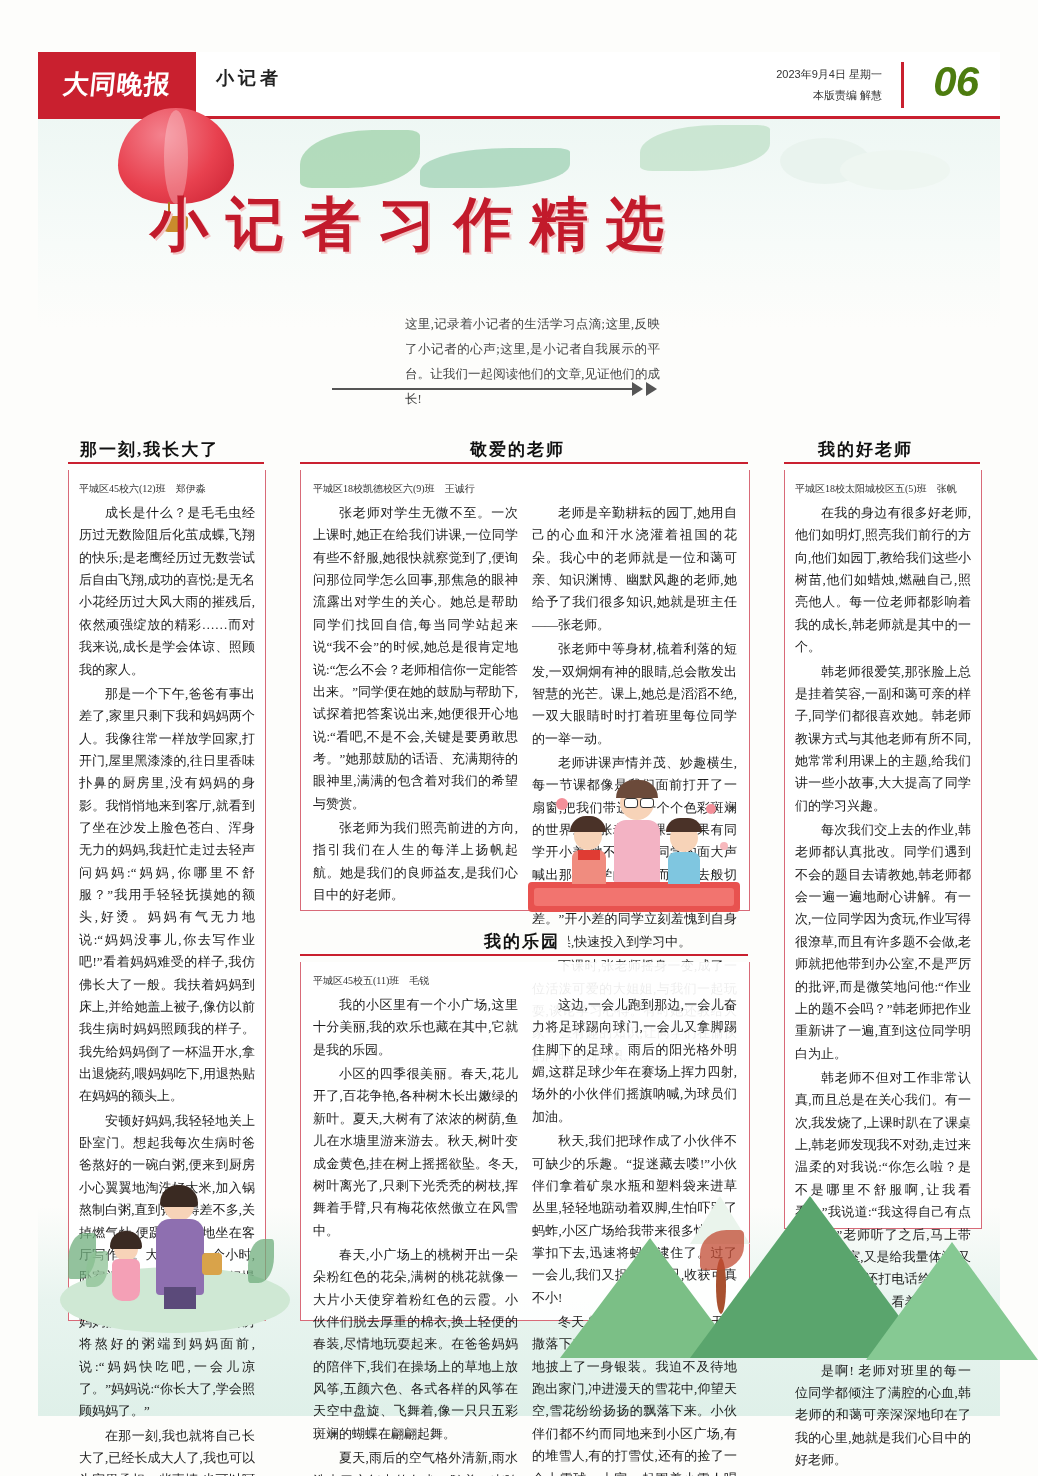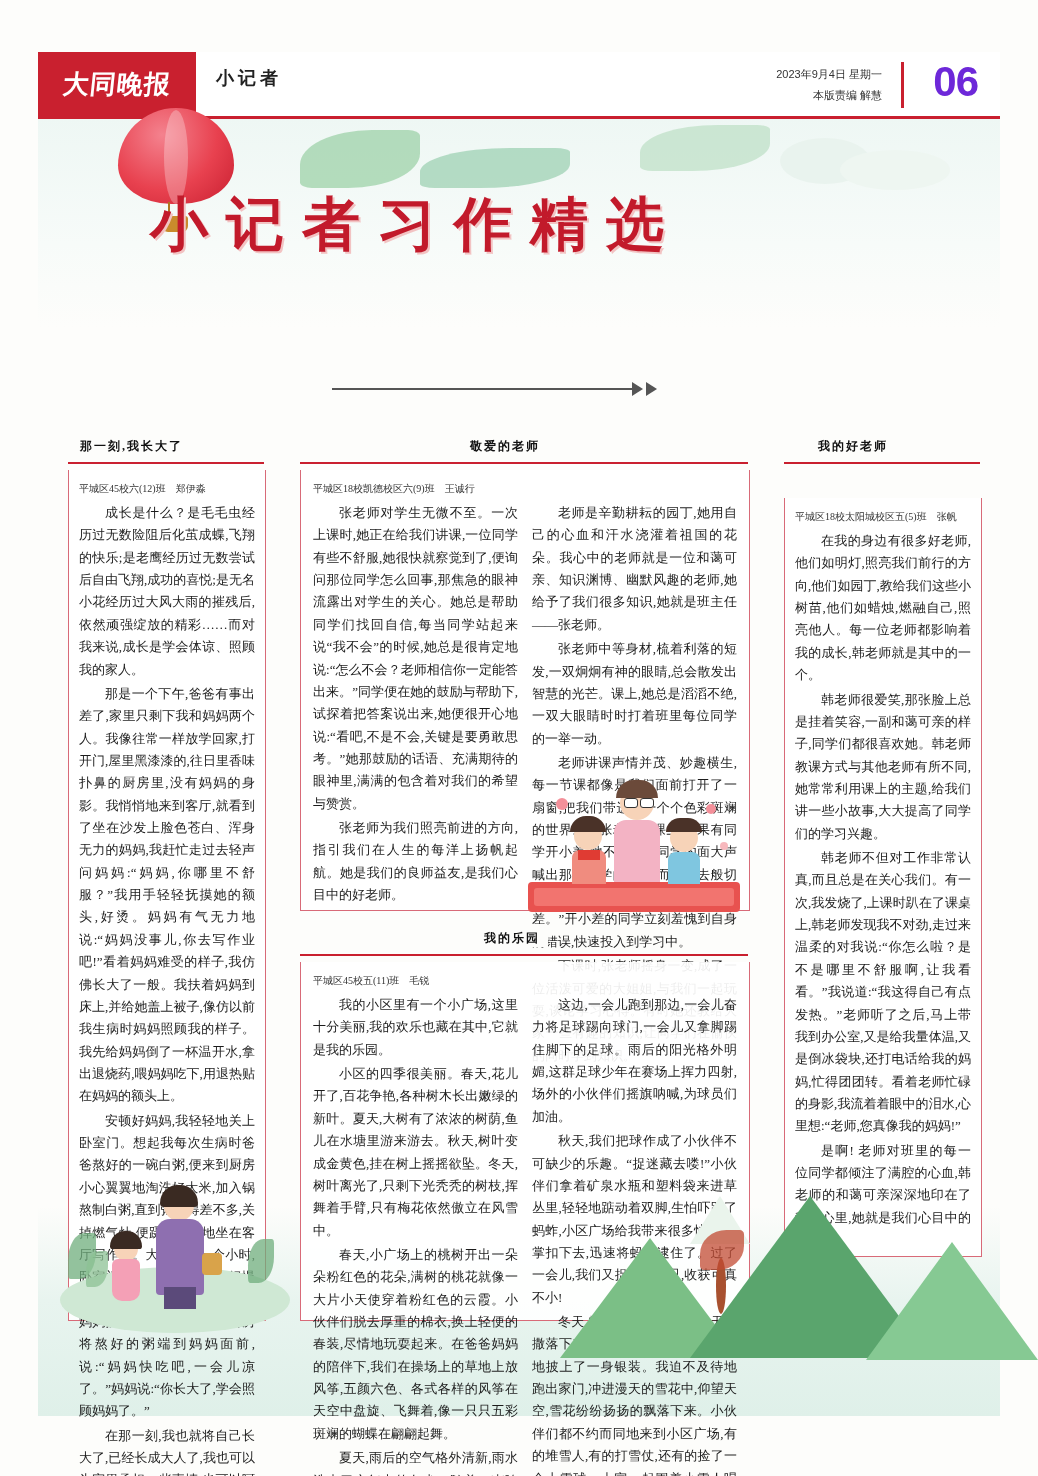--- a/index.html
+++ b/index.html
@@ -41,22 +41,22 @@
     color:#222;letter-spacing:4px;
   }
   .mast-date{
     position:absolute;right:118px;top:12px;text-align:right;
     font-size:11px;color:#333;line-height:1.9;font-family:"Liberation Sans",sans-serif;
   }
   .mast-rule{
     position:absolute;right:96px;top:10px;width:3px;height:46px;background:#c9202f;
   }
   .mast-page{
-    position:absolute;right:22px;top:6px;font-size:42px;font-weight:bold;color:#6d28d9;
-    font-family:"Liberation Sans",sans-serif;letter-spacing:-1px;
+    position:absolute;right:22px;top:6px;font-size:42px;font-weight:bold;color:#4d7c0f;
+    font-family:"Liberation Sans",sans-serif;letter-spacing:-1px;font-style:italic;
   }
   
   .balloon{position:absolute;left:118px;top:108px;width:118px;height:124px;}
   .balloon .b-body{
     position:absolute;left:0;top:0;width:116px;height:96px;
     background:radial-gradient(circle at 38% 28%,#f4828e 0%,#e8414f 55%,#c81f30 100%);
     border-radius:50% 50% 46% 46%/60% 60% 40% 40%;
   }
   .balloon .b-stripe{
     position:absolute;left:46px;top:2px;width:24px;height:94px;
@@ -85,21 +85,21 @@
   .intro-arrows .line{position:absolute;left:0;top:6px;width:300px;height:2px;background:#555;}
   .intro-arrows .tri{
     position:absolute;top:0;width:0;height:0;border-top:7px solid transparent;
     border-bottom:7px solid transparent;border-left:11px solid #555;
   }
   
   .art{
     position:absolute;border:1px solid #d86a78;background:rgba(255,255,255,.92);
   }
   .art-title{
-    position:absolute;font-size:12px;font-weight:bold;color:#111;letter-spacing:2px;
+    position:absolute;font-size:17px;font-weight:bold;color:#111;letter-spacing:2px;
     background:#fdfdfb;padding:0 8px;white-space:nowrap;
   }
   .art-rule{position:absolute;height:2px;background:#c9202f;}
   .byline{font-size:10px;color:#333;margin-bottom:6px;letter-spacing:0;}
   .col{
     font-size:13px;line-height:1.72;color:#1c1c1c;text-align:justify;
     text-indent:2em;
   }
   .col p{margin:0 0 2px 0;}
   .cols2{display:flex;gap:14px;}
@@ -144,20 +144,21 @@
     <div class="b-body"></div>
     <div class="b-stripe"></div>
     <div class="b-rope"></div>
     <div class="b-basket"></div>
   </div>
 
   <div class="title-wrap">
     <div class="main-title">小记者习作精选</div>
   </div>
 
+  <div class="intro">这里,记录着小记者的生活学习点滴;这里,反映了小记者的心声;这里,是小记者自我展示的平台。让我们一起阅读他们的文章,见证他们的成长!</div>
   <div class="intro-arrows">
     <div class="line"></div>
     <div class="tri" style="left:300px;"></div>
     <div class="tri" style="left:314px;"></div>
   </div>
 
   <div class="art-rule" style="left:68px;top:462px;width:196px;"></div>
   <div class="art-title" style="left:72px;top:438px;">那一刻,我长大了</div>
   <div class="art" style="left:68px;top:470px;width:196px;height:850px;border-top:none;">
     <div style="padding:12px 10px 8px 10px;">
@@ -233,26 +234,27 @@
           <p>秋天,我们把球作成了小伙伴不可缺少的乐趣。“捉迷藏去喽!”小伙伴们拿着矿泉水瓶和塑料袋来进草丛里,轻轻地踮动着双脚,生怕吓跑了蚂蚱,小区广场给我带来很多快乐,一掌扣下去,迅速将蚂蚱逮住了。过了一会儿,我们又捉了好几只,收获可真不小!</p>
           <p>冬天,雪花漫天飞舞,我如从天上撒落下来的鹅毛一样,给冬日里的大地披上了一身银装。我迫不及待地跑出家门,冲进漫天的雪花中,仰望天空,雪花纷纷扬扬的飘落下来。小伙伴们都不约而同地来到小区广场,有的堆雪人,有的打雪仗,还有的捡了一个大雪球。大家一起围着小雪人唱啊、跳啊,开心极了!</p>
           <p>小区广场给我带来很多快乐,我喜欢这里,它是我心中的乐园。</p>
         </div>
       </div>
     </div>
   </div>
 
   <div class="art-rule" style="left:784px;top:462px;width:196px;"></div>
   <div class="art-title" style="left:810px;top:438px;">我的好老师</div>
-  <div class="art" style="left:784px;top:498px;width:196px;height:758px;border-top:none;">
+  <div class="art" style="left:784px;top:470px;width:196px;height:758px;border-top:none;">
     <div style="padding:12px 10px 8px 10px;">
       <div class="byline">平城区18校太阳城校区五(5)班　张帆</div>
       <div class="col">
         <p>在我的身边有很多好老师,他们如明灯,照亮我们前行的方向,他们如园丁,教给我们这些小树苗,他们如蜡烛,燃融自己,照亮他人。每一位老师都影响着我的成长,韩老师就是其中的一个。</p>
         <p>韩老师很爱笑,那张脸上总是挂着笑容,一副和蔼可亲的样子,同学们都很喜欢她。韩老师教课方式与其他老师有所不同,她常常利用课上的主题,给我们讲一些小故事,大大提高了同学们的学习兴趣。</p>
+        <p>每次我们交上去的作业,韩老师都认真批改。同学们遇到不会的题目去请教她,韩老师都会一遍一遍地耐心讲解。有一次,一位同学因为贪玩,作业写得很潦草,而且有许多题不会做,老师就把他带到办公室,不是严厉的批评,而是微笑地问他:“作业上的题不会吗？”韩老师把作业重新讲了一遍,直到这位同学明白为止。</p>
         <p>韩老师不但对工作非常认真,而且总是在关心我们。有一次,我发烧了,上课时趴在了课桌上,韩老师发现我不对劲,走过来温柔的对我说:“你怎么啦？是不是哪里不舒服啊,让我看看。”我说道:“我这得自己有点发热。”老师听了之后,马上带我到办公室,又是给我量体温,又是倒冰袋块,还打电话给我的妈妈,忙得团团转。看着老师忙碌的身影,我流着着眼中的泪水,心里想:“老师,您真像我的妈妈!”</p>
         <p>是啊! 老师对班里的每一位同学都倾注了满腔的心血,韩老师的和蔼可亲深深地印在了我的心里,她就是我们心目中的好老师。</p>
       </div>
     </div>
   </div>
 
   <div class="illus-mom">
     <div class="circle" style="left:0;top:92px;width:230px;height:66px;background:#cfe8d4;"></div>
 
     <div class="circle" style="left:104px;top:16px;width:30px;height:30px;background:#f7d3b8;"></div>

